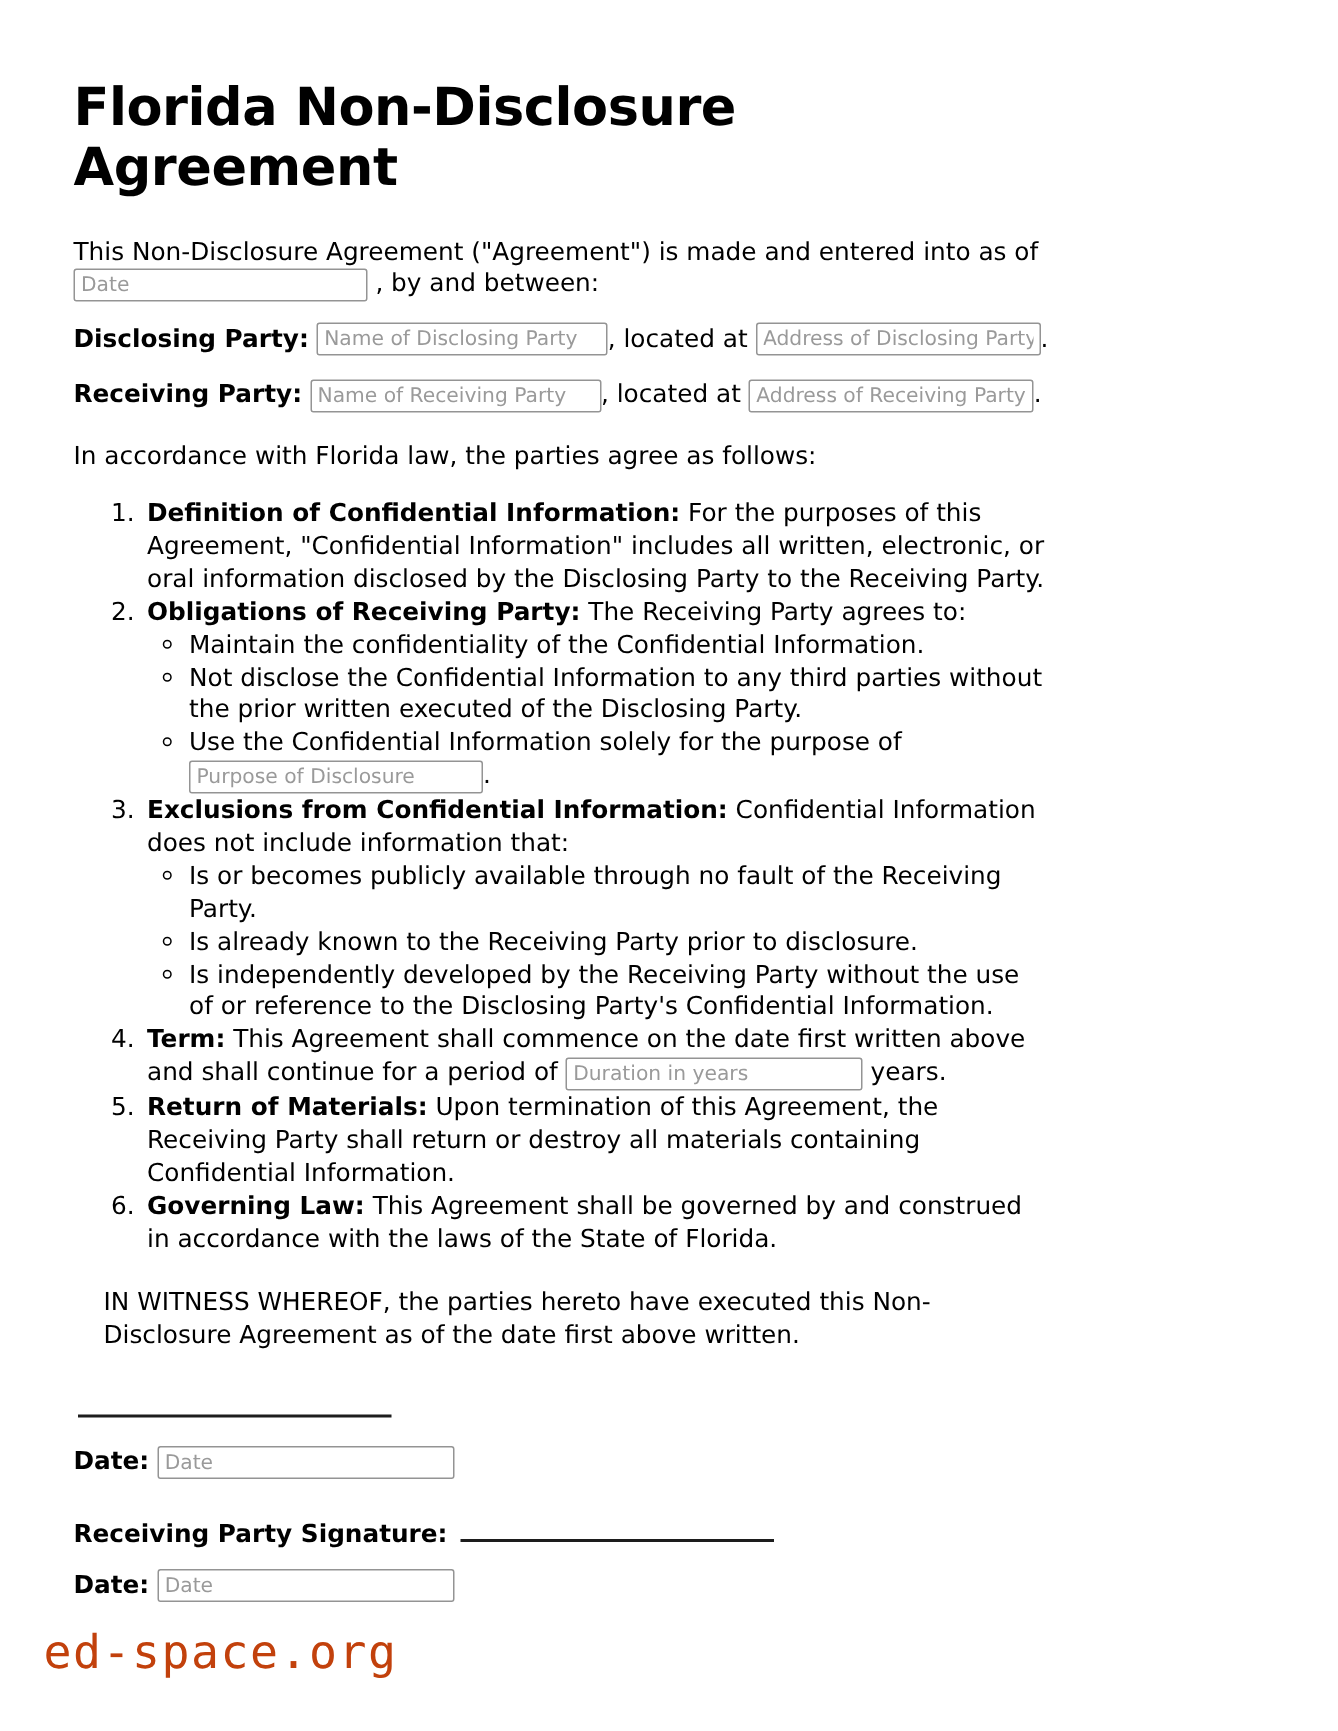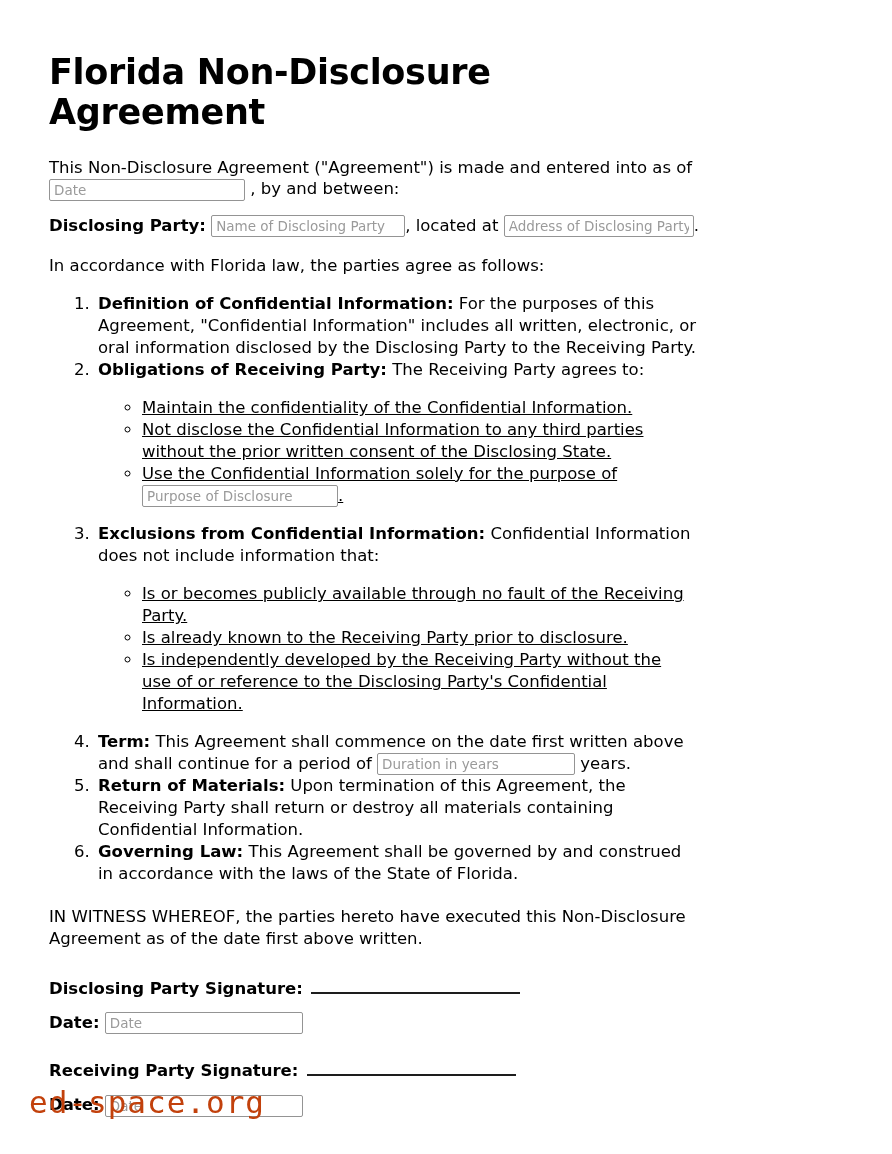--- a/index.html
+++ b/index.html
@@ -78,32 +78,32 @@
     padding-left: 46px;
     max-width: 845px;
   }
   ol.main-list > li {
     margin-bottom: 0px;
     padding-left: 3px;
   }
 
   ul.sub-list {
     list-style-type: circle;
-    margin: 16px;
+    margin: 0;
     padding-left: 28px;
-    text-decoration: underline;
   }
   ul.sub-list > li {
     margin: 0;
   }
 
   p.witness {
     margin-top: 21px;
     margin-bottom: 0;
     max-width: 800px;
+    margin-left: 20px;
   }
 
   .sig-block { margin-top: 28px; }
   .sig-row {
     font-size: 16.5px;
     line-height: 1.33;
     margin-bottom: 12px;
   }
   .sig-row.date-row { margin-bottom: 26px; }
   .sig-line {
@@ -138,34 +138,38 @@
     <br>
     <input class="fld f-date-top" type="text" placeholder="Date" style="">
     <span>, by and between:</span>
   </p>
 
   <p class="para party">
     <span class="lbl">Disclosing Party:</span>
     <input class="fld f-name" type="text" placeholder="Name of Disclosing Party" style=""><span>, located at </span><input class="fld f-addr" type="text" placeholder="Address of Disclosing Party" style=""><span>.</span>
   </p>
 
+  <p class="para party">
+    <span class="lbl">Receiving Party:</span>
+    <input class="fld f-name" type="text" placeholder="Name of Receiving Party" style=""><span>, located at </span><input class="fld f-addr" type="text" placeholder="Address of Receiving Party" style=""><span>.</span>
+  </p>
 
   <p class="para accord">In accordance with Florida law, the parties agree as follows:</p>
 
   <ol class="main-list">
 
     <li>
       <span class="lbl">Definition of Confidential Information:</span><span> For the purposes of this Agreement, "Confidential Information" includes all written, electronic, or oral information disclosed by the Disclosing Party to the Receiving Party.</span>
     </li>
 
     <li>
       <span class="lbl">Obligations of Receiving Party:</span><span> The Receiving Party agrees to:</span>
       <ul class="sub-list">
         <li>Maintain the confidentiality of the Confidential Information.</li>
-        <li>Not disclose the Confidential Information to any third parties without the prior written consent of the Disclosing State.</li>
+        <li>Not disclose the Confidential Information to any third parties without the prior written executed of the Disclosing Party.</li>
         <li><span>Use the Confidential Information solely for the purpose of </span><input class="fld f-purpose" type="text" placeholder="Purpose of Disclosure" style=""><span>.</span></li>
       </ul>
     </li>
 
     <li>
       <span class="lbl">Exclusions from Confidential Information:</span><span> Confidential Information does not include information that:</span>
       <ul class="sub-list">
         <li>Is or becomes publicly available through no fault of the Receiving Party.</li>
         <li>Is already known to the Receiving Party prior to disclosure.</li>
         <li>Is independently developed by the Receiving Party without the use of or reference to the Disclosing Party's Confidential Information.</li>
@@ -184,21 +188,20 @@
       <span class="lbl">Governing Law:</span><span> This Agreement shall be governed by and construed in accordance with the laws of the State of Florida.</span>
     </li>
 
   </ol>
 
   <p class="para witness">IN WITNESS WHEREOF, the parties hereto have executed this Non-Disclosure Agreement as of the date first above written.</p>
 
   <div class="sig-block">
 
     <div class="sig-row">
-      <span class="lbl">Disclosing Party Signature:</span>
       <span class="sig-line"></span>
     </div>
 
     <div class="sig-row date-row">
       <span class="lbl">Date:</span>
       <input class="fld f-date-sig" type="text" placeholder="Date" style="">
     </div>
 
     <div class="sig-row">
       <span class="lbl">Receiving Party Signature:</span>

